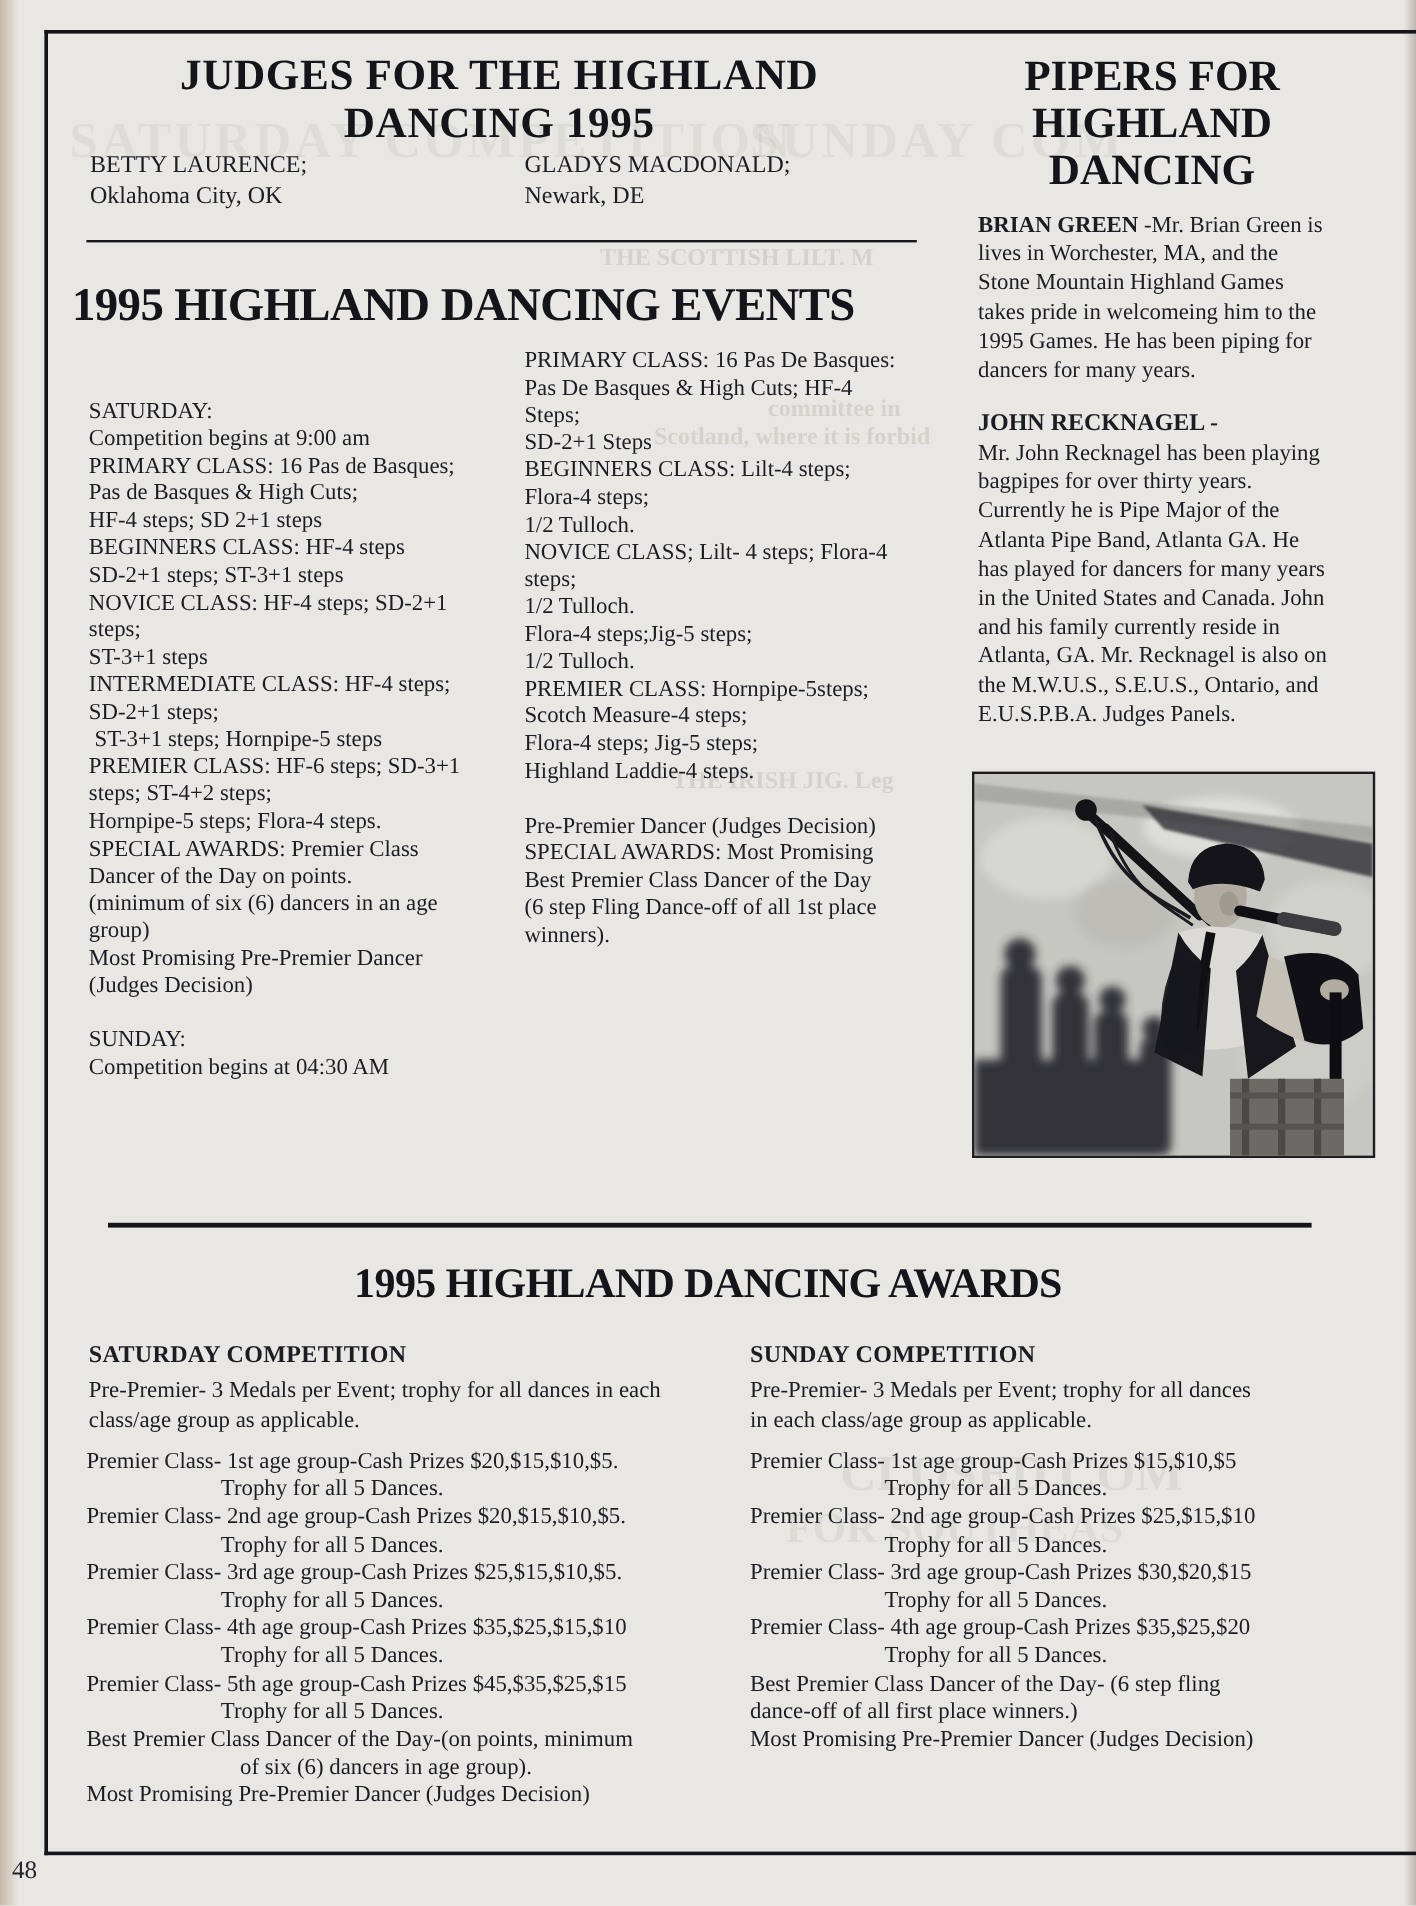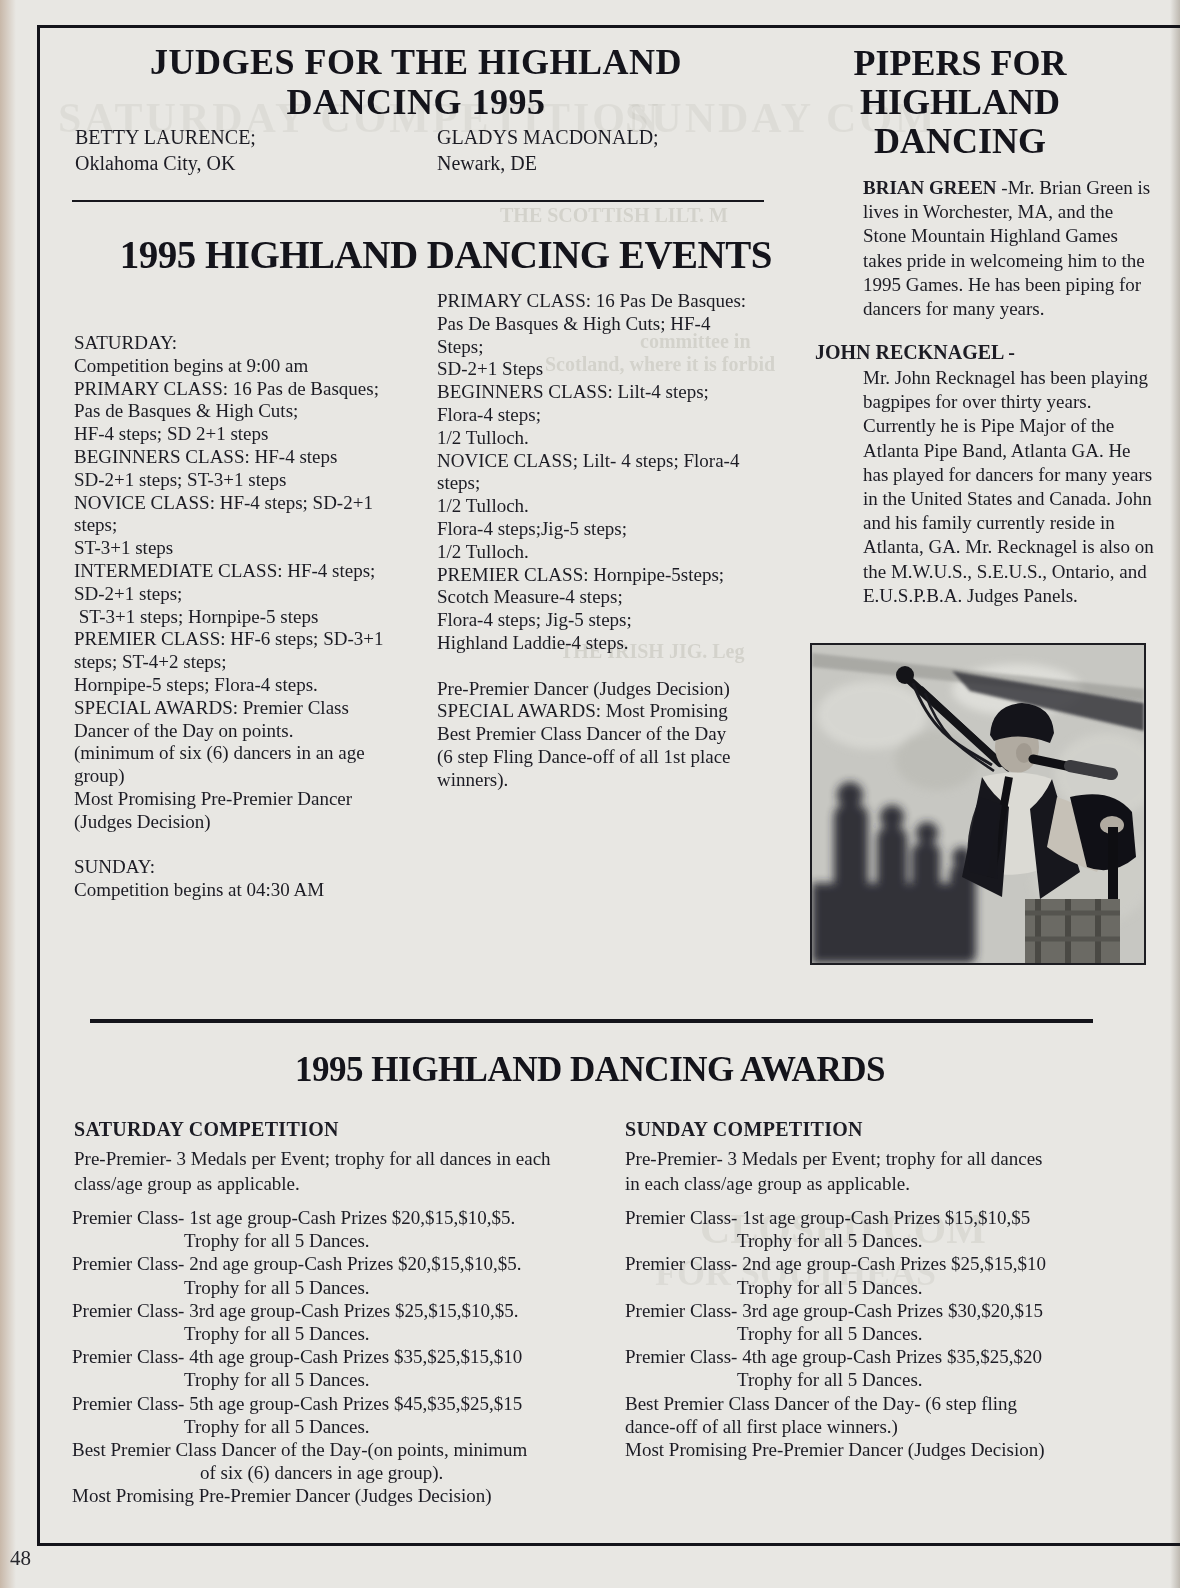--- a/index.html
+++ b/index.html
@@ -23,29 +23,29 @@
   #ghost-layer{left:0;top:0;width:1180px;height:1588px;z-index:0;}
   .ghost{position:absolute;font-weight:bold;color:#5f5f4a;white-space:pre;}
   
   .content-z{z-index:1;}
   .judges-title{left:60px;top:42px;width:712px;text-align:center;
     font-weight:bold;font-size:36px;line-height:40px;color:#14141b;letter-spacing:.5px;}
   .judge{font-size:20px;line-height:26px;}
   .judge1{left:75px;top:124px;}
   .judge2{left:437px;top:124px;}
   .rule1{left:72px;top:200px;width:692px;height:2px;background:#17171d;}
-  .events-title{left:60px;top:232px;width:712px;text-align:right;
+  .events-title{left:60px;top:232px;width:712px;text-align:left;
     font-weight:bold;font-size:39px;color:#14141b;letter-spacing:-0.5px;}
   .col{font-size:19px;}
   .events-col1{left:74px;top:290px;width:360px;margin-top:42px;}
   .events-col2{left:437px;top:290px;width:365px;}
   .body-line{white-space:pre;line-height:22.8px;}
   .pipers-title{left:812px;top:44px;width:296px;text-align:center;}
   .pipers-title .body-line{font-weight:bold;font-size:36px;line-height:39px;color:#14141b;}
-  .bio{left:815px;width:294px;font-size:19px;line-height:24.2px;text-align:left;margin-left:48px;}
+  .bio{left:815px;width:294px;font-size:19px;line-height:24.2px;text-align:left;}
   .brian{top:176px;}
   .john-name{left:815px;top:341px;font-size:20px;font-weight:bold;}
   .john{top:366px;}
   .b{font-weight:bold;}
   .photo{left:812px;top:645px;width:332px;height:318px;background:#c9c9c4;
     outline:2px solid #1d1d22;}
   .rule2{left:90px;top:1019px;width:1003px;height:4px;background:#14141a;}
   .awards-title{left:75px;top:1050px;width:1030px;text-align:center;
     font-weight:bold;font-size:35px;color:#14141b;letter-spacing:-0.5px;}
   .comp-head{font-weight:bold;font-size:20px;letter-spacing:.3px;}

